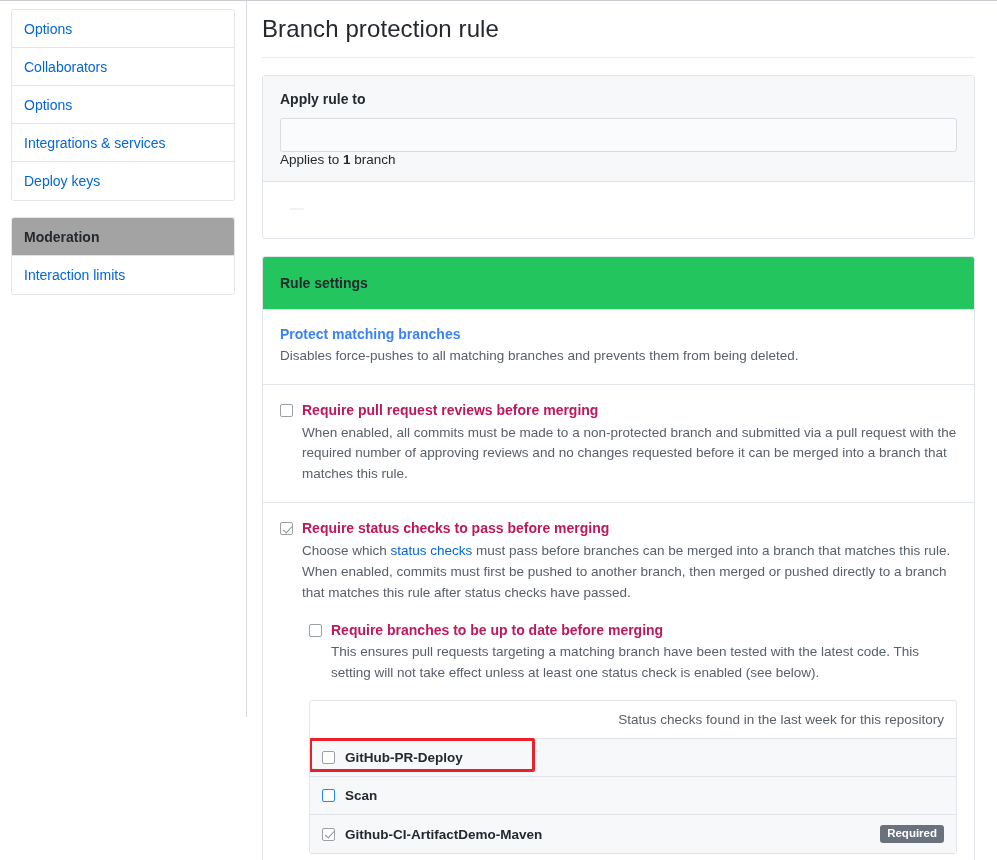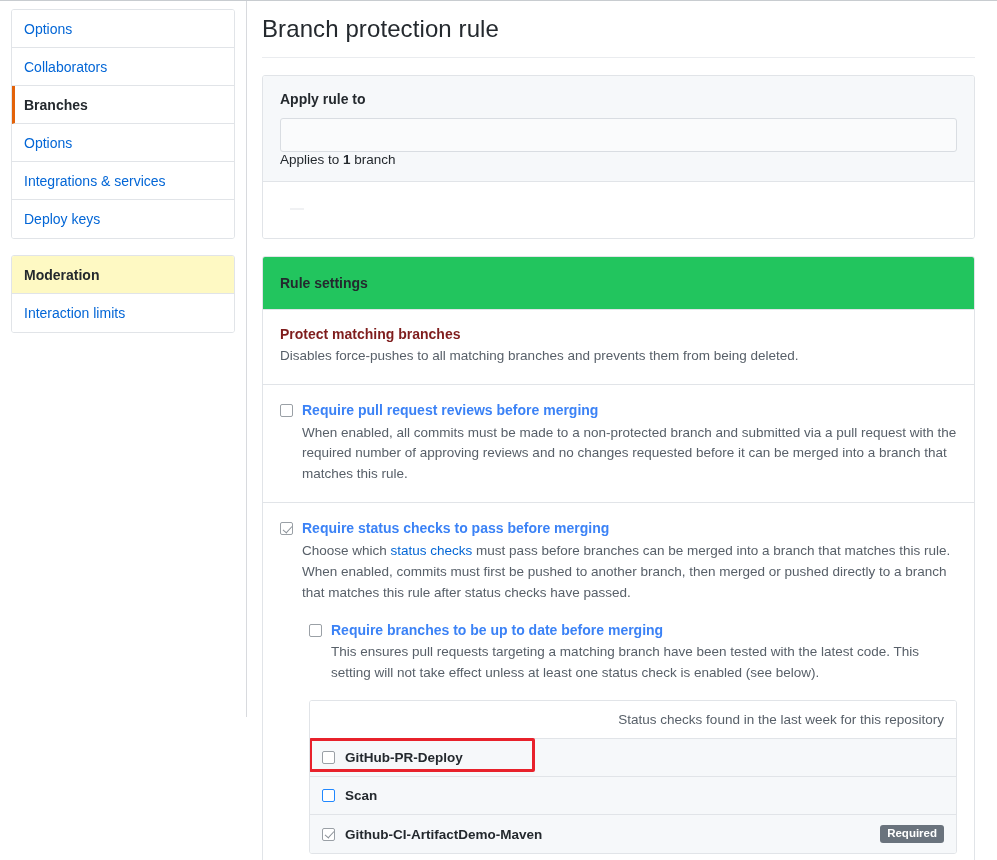--- a/index.html
+++ b/index.html
@@ -62,21 +62,21 @@
   .nav-item.selected {
     color: #24292e;
     font-weight: bold;
     border-left: 3px solid #e36209;
     padding-left: 9px;
   }
   .nav-header {
     height: 38px;
     line-height: 38px;
     padding: 0 12px;
-    background: #fef9c3;
+    background: #a3a3a3;
     border-bottom: 1px solid #e1e4e8;
     color: #24292e;
     font-weight: bold;
     font-size: 14px;
   }
 
   
   .main {
     position: absolute;
     left: 248px;
@@ -154,21 +154,21 @@
   }
   .rule-section {
     padding: 16px 17px 17px 17px;
     border-bottom: 1px solid #e1e4e8;
     background: #fff;
   }
   .rule-section:last-child { border-bottom: none; }
   .rule-title {
     font-size: 14px;
     font-weight: bold;
-    color: #7f1d1d;
+    color: #3b82f6;
     display: block;
     margin-bottom: 4px;
   }
   .rule-note {
     font-size: 13.5px;
     color: #586069;
     line-height: 1.55;
     display: block;
   }
 
@@ -195,21 +195,21 @@
     width: 4px;
     height: 8px;
     border: solid #8b9198;
     border-width: 0 1.6px 1.6px 0;
     transform: rotate(42deg);
   }
   .check-label-wrap { margin-left: 9px; flex: 1; }
   .check-title {
     font-size: 14px;
     font-weight: bold;
-    color: #3b82f6;
+    color: #be185d;
     display: block;
     line-height: 1.4;
     cursor: pointer;
   }
   .check-desc {
     font-size: 13.5px;
     color: #586069;
     line-height: 1.55;
     display: block;
     margin-top: 2px;
@@ -278,21 +278,20 @@
 </head>
 <body>
 
 <div class="page-frame">
 
   <div class="sidebar">
 
     <div class="nav-group">
       <a class="nav-item">Options</a>
       <a class="nav-item">Collaborators</a>
-      <a class="nav-item selected">Branches</a>
       <a class="nav-item">Options</a>
       <a class="nav-item">Integrations &amp; services</a>
       <a class="nav-item">Deploy keys</a>
     </div>
 
     <div class="nav-group">
       <div class="nav-header">Moderation</div>
       <a class="nav-item">Interaction limits</a>
     </div>
 

